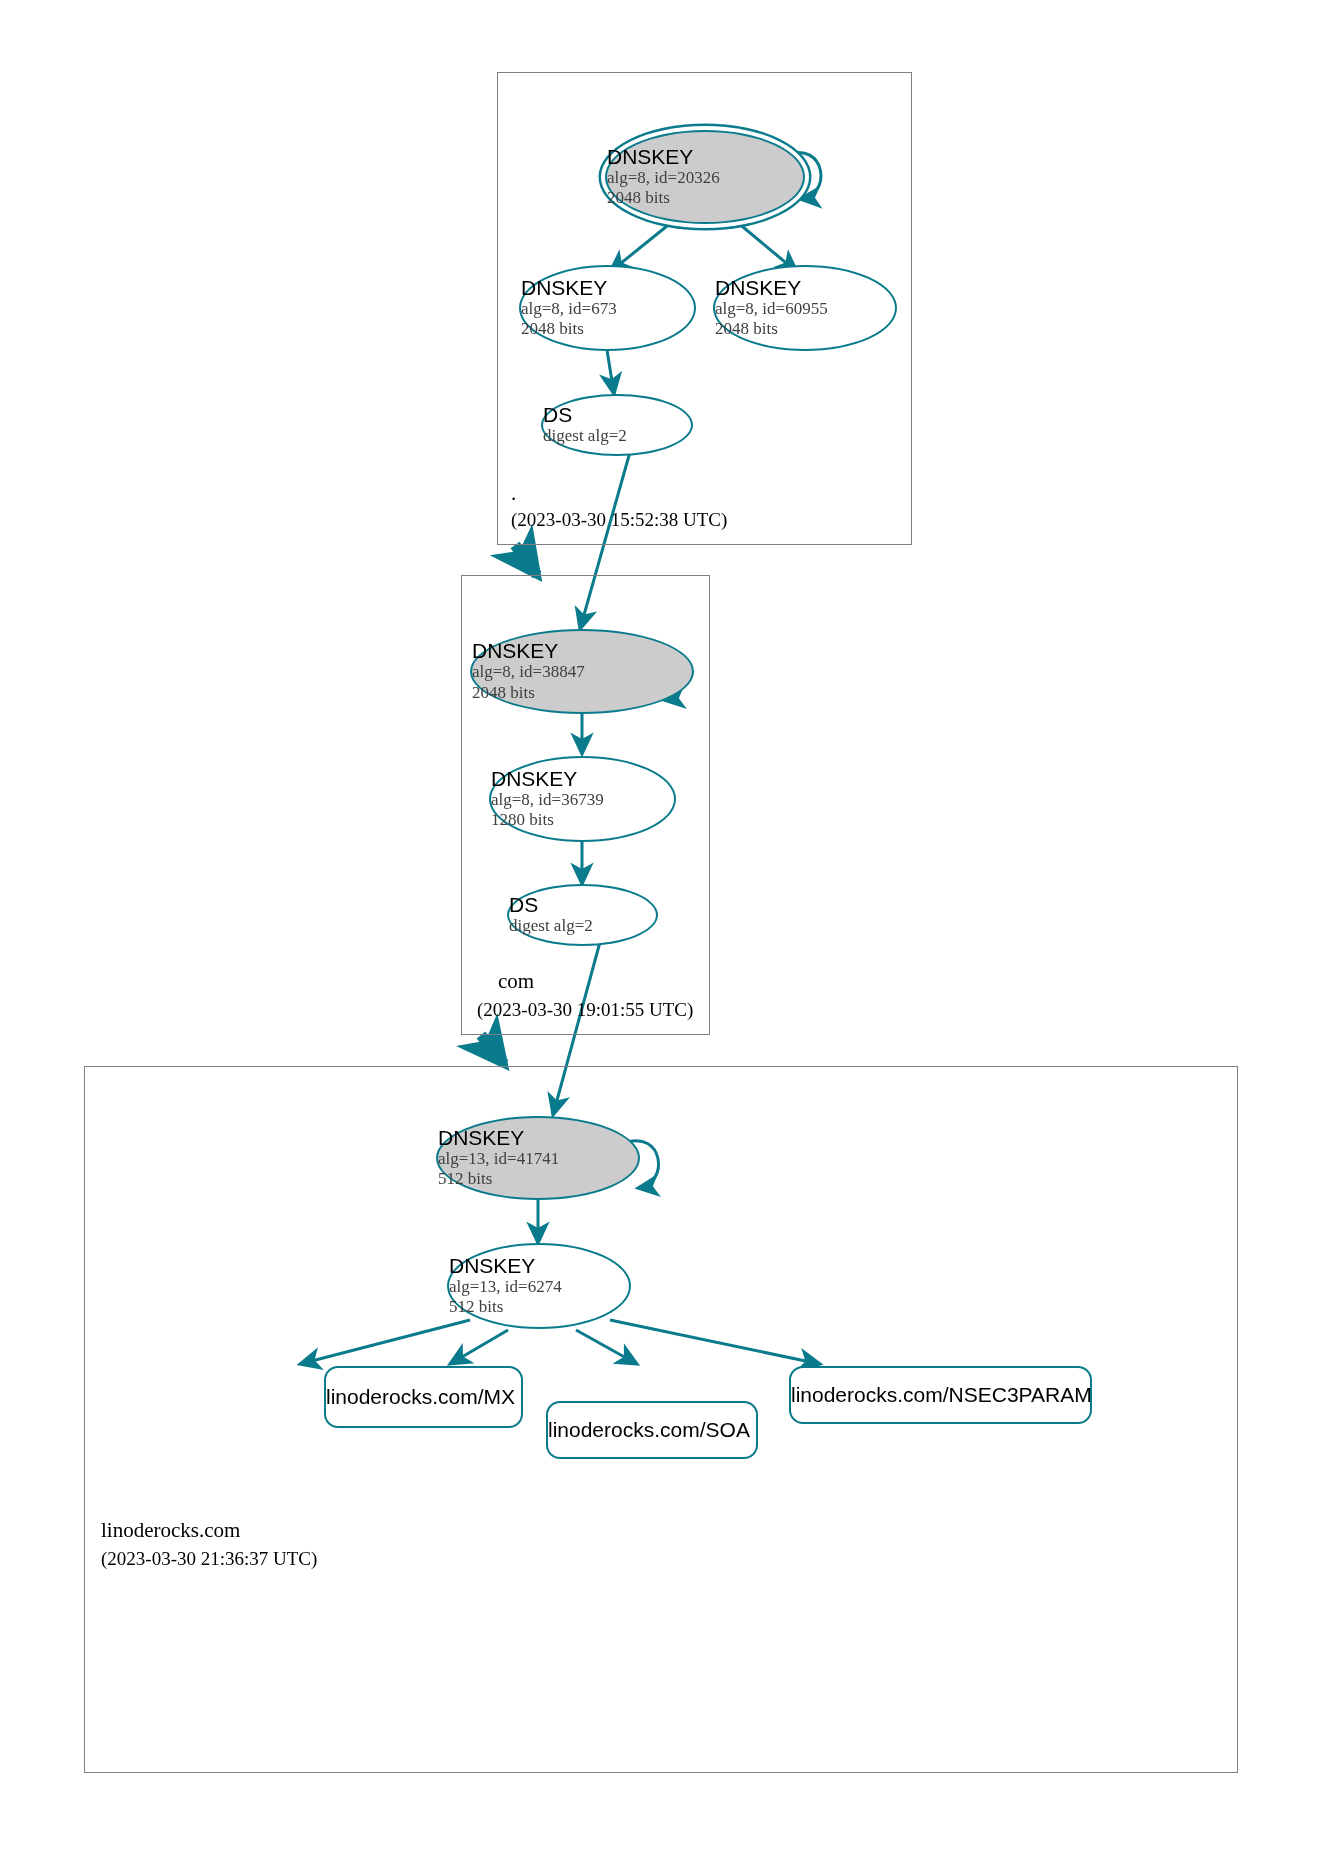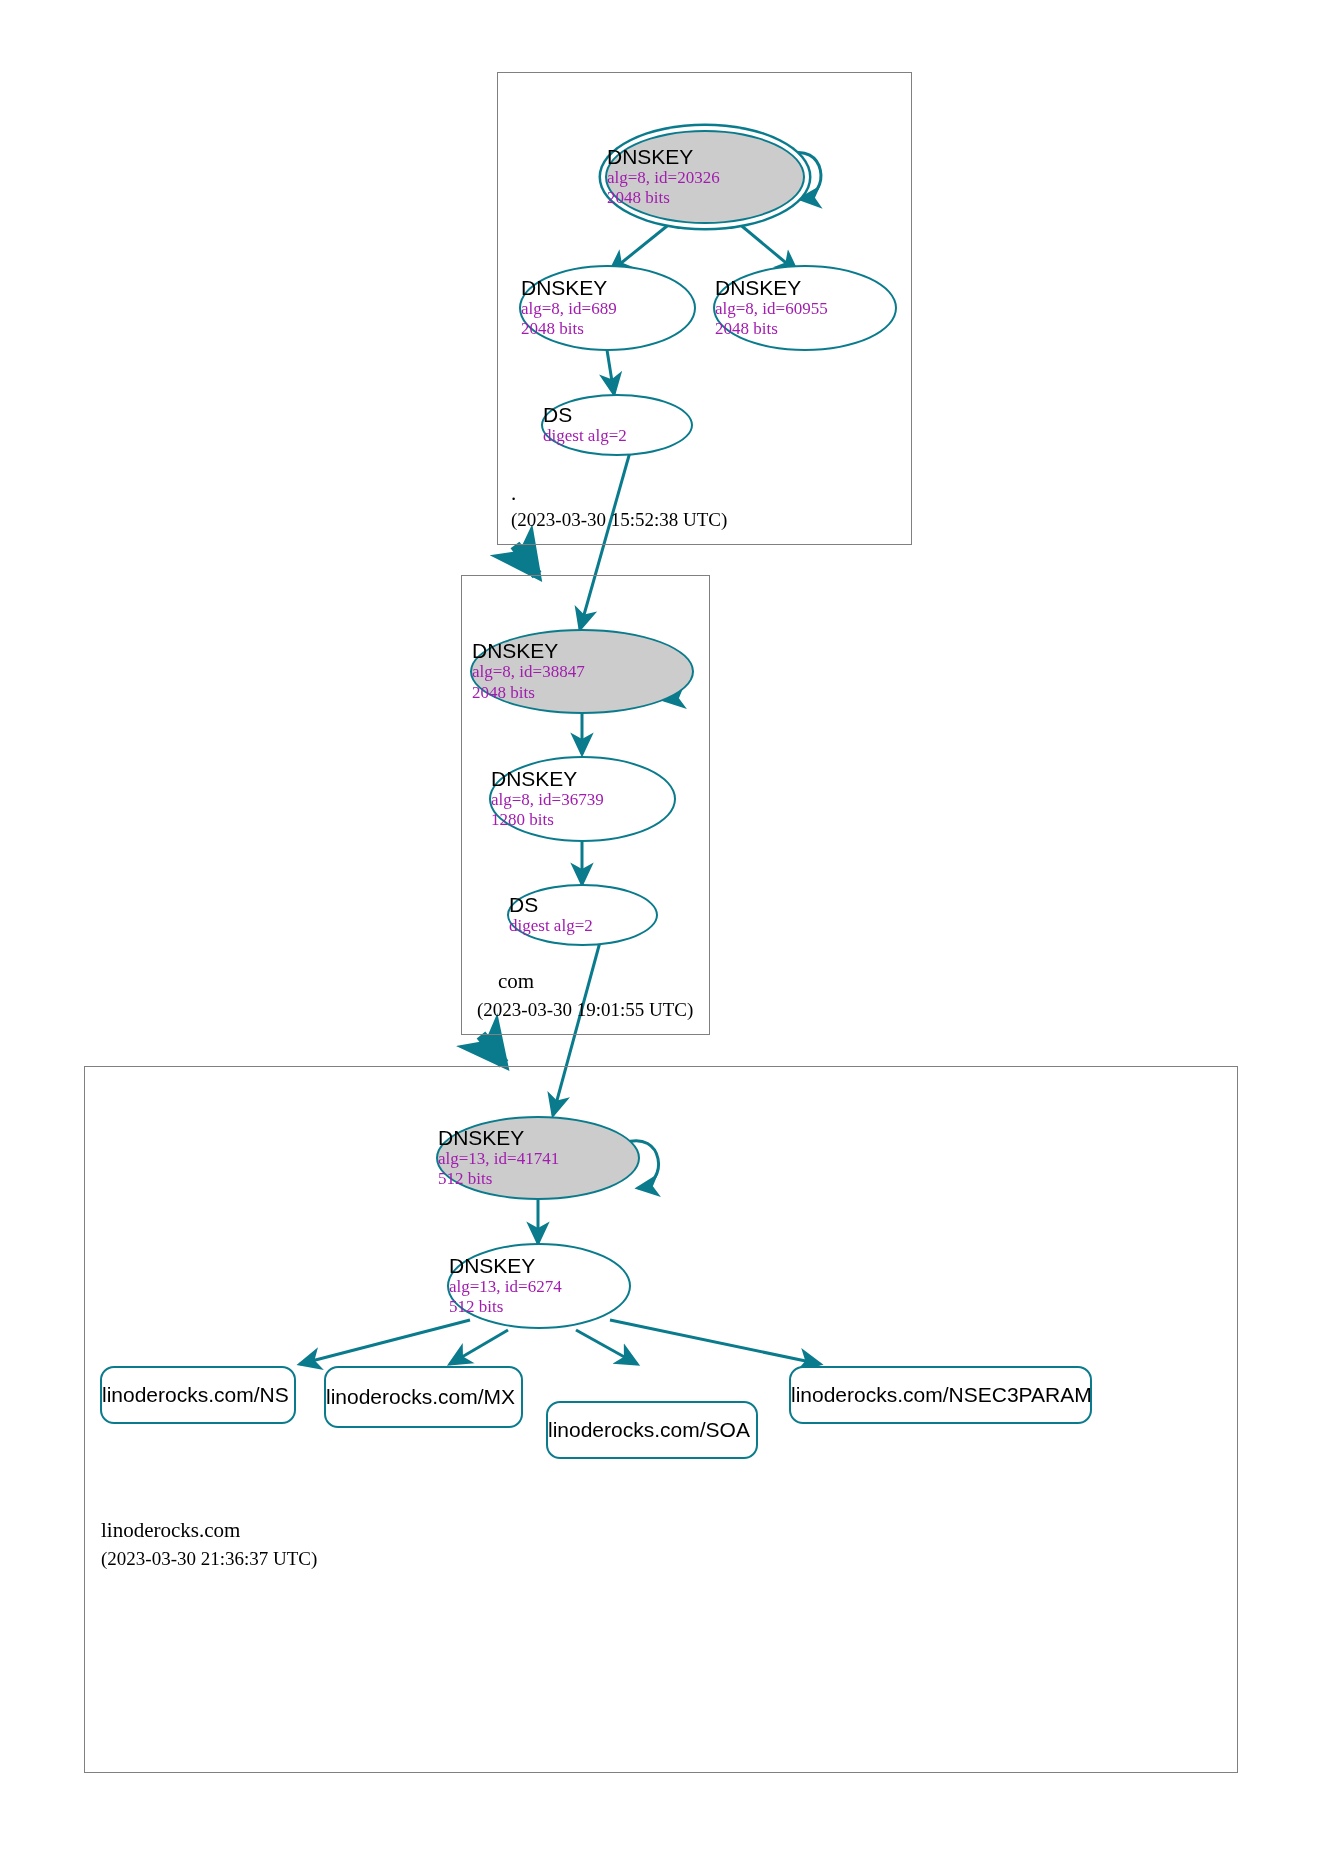--- a/index.html
+++ b/index.html
@@ -7,21 +7,21 @@
   #canvas{position:absolute;left:0;top:0;width:1322px;height:1852px;}
   .zone-box{position:absolute;border:1px solid #808080;background:transparent;box-sizing:border-box;}
   .zone-label{position:absolute;font-family:"Liberation Serif",serif;font-size:21px;color:#000;white-space:nowrap;}
   .zone-time{position:absolute;font-family:"Liberation Serif",serif;font-size:19px;color:#000;white-space:nowrap;}
   .node{position:absolute;display:flex;flex-direction:column;justify-content:center;box-sizing:border-box;}
   .ellipse{border:2.5px solid #0a7b8c;border-radius:50%;background:#ffffff;}
   .ellipse.filled{background:#cccccc;}
   .ellipse.anchor{box-shadow:0 0 0 4px #ffffff, 0 0 0 6.5px #0a7b8c;}
   .rrset{border:2.5px solid #0a7b8c;border-radius:14px;background:#ffffff;}
   .n-title{font-family:"Liberation Sans",sans-serif;font-size:21px;color:#000;line-height:1.05;white-space:nowrap;}
-  .n-sub{font-family:"Liberation Serif",serif;font-size:17px;color:#a21caf;line-height:1.18;white-space:nowrap;}
+  .n-sub{font-family:"Liberation Serif",serif;font-size:17px;color:#404040;line-height:1.18;white-space:nowrap;}
   .rr-label{font-family:"Liberation Sans",sans-serif;font-size:21px;color:#000;white-space:nowrap;}
   svg.edges{position:absolute;left:0;top:0;width:1322px;height:1852px;pointer-events:none;}
 </style>
 </head>
 <body>
 
 <div id="canvas">
 
   <svg class="edges" viewBox="0 0 1322 1852">
     <defs>
@@ -70,21 +70,21 @@
   <div class="zone-time" style="left:511px;top:509px;">(2023-03-30 15:52:38 UTC)</div>
 
   <div class="node ellipse filled anchor" style="left:605px;top:130px;width:200px;height:94px;">
     <div class="n-title">DNSKEY</div>
     <div class="n-sub">alg=8, id=20326</div>
     <div class="n-sub">2048 bits</div>
   </div>
 
   <div class="node ellipse" style="left:519px;top:265px;width:177px;height:86px;">
     <div class="n-title">DNSKEY</div>
-    <div class="n-sub">alg=8, id=689</div>
+    <div class="n-sub">alg=8, id=673</div>
     <div class="n-sub">2048 bits</div>
   </div>
 
   <div class="node ellipse" style="left:713px;top:265px;width:184px;height:86px;">
     <div class="n-title">DNSKEY</div>
     <div class="n-sub">alg=8, id=60955</div>
     <div class="n-sub">2048 bits</div>
   </div>
 
   <div class="node ellipse" style="left:541px;top:394px;width:152px;height:62px;">
@@ -122,23 +122,20 @@
     <div class="n-sub">alg=13, id=41741</div>
     <div class="n-sub">512 bits</div>
   </div>
 
   <div class="node ellipse" style="left:447px;top:1243px;width:184px;height:86px;">
     <div class="n-title">DNSKEY</div>
     <div class="n-sub">alg=13, id=6274</div>
     <div class="n-sub">512 bits</div>
   </div>
 
-  <div class="node rrset" style="left:100px;top:1366px;width:196px;height:58px;">
-    <div class="rr-label">linoderocks.com/NS</div>
-  </div>
   <div class="node rrset" style="left:324px;top:1366px;width:199px;height:62px;">
     <div class="rr-label">linoderocks.com/MX</div>
   </div>
   <div class="node rrset" style="left:546px;top:1401px;width:212px;height:58px;">
     <div class="rr-label">linoderocks.com/SOA</div>
   </div>
   <div class="node rrset" style="left:789px;top:1366px;width:303px;height:58px;">
     <div class="rr-label">linoderocks.com/NSEC3PARAM</div>
   </div>
 

